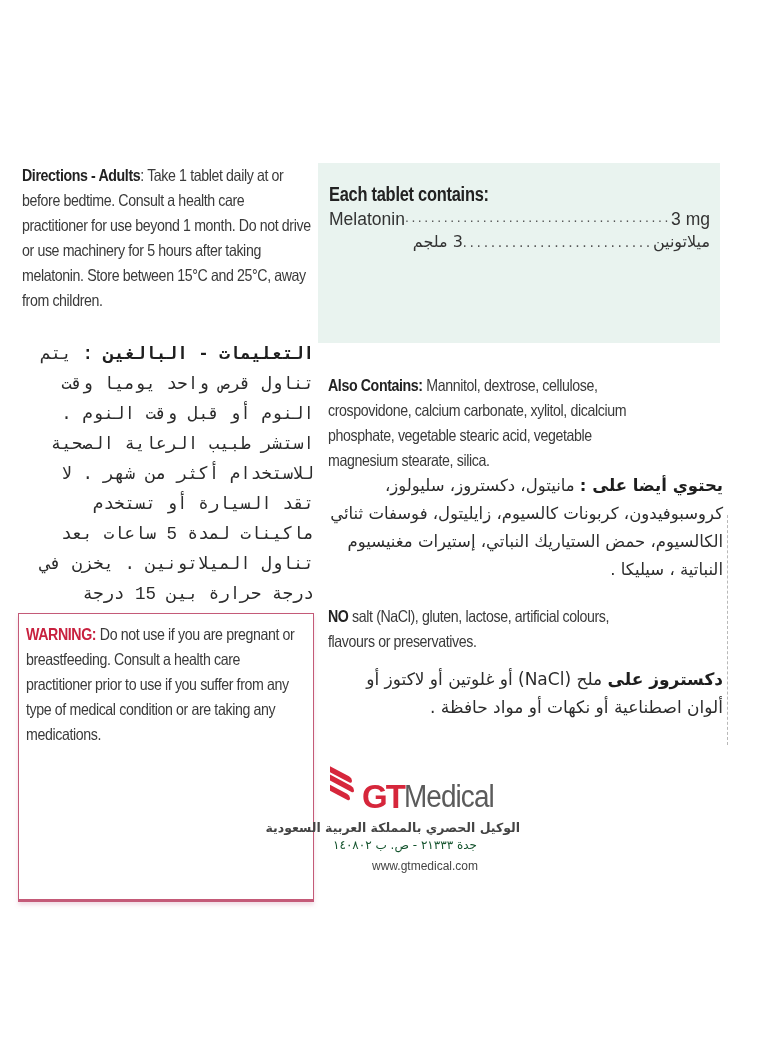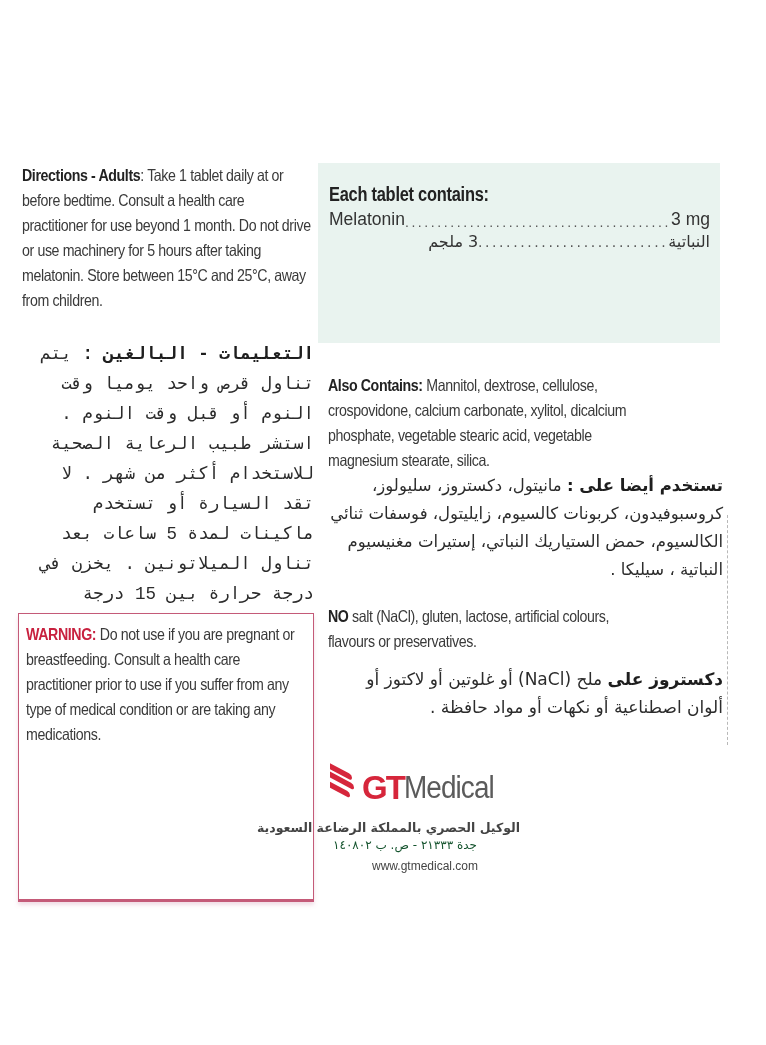--- a/index.html
+++ b/index.html
@@ -15,35 +15,35 @@
 
   .directions-en { margin-top: 0; }
   .directions-ar { margin-top: 26px; width: 292px; font-size: 17.5px; line-height: 30px; font-family: Liberation Mono, monospace; }
 
   .warning-box { position: absolute; left: 18px; top: 613px; width: 296px; height: 289px; border: 1.5px solid #c45a78; border-bottom-width: 3px; background: #fff; padding: 8px 6px 8px 7px; box-shadow: 0 3px 4px rgba(200,120,150,0.25); }
   .warn-label { color: #c8213f !important; }
   .warning-ar { margin-top: 18px; font-size: 17.5px; line-height: 30px; }
 
   .contains-box { position: absolute; left: 318px; top: 163px; width: 402px; height: 180px; background: #e9f3ef; padding: 20px 10px 16px 11px; }
   .contains-title { font-family: "Liberation Sans", sans-serif; font-weight: bold; font-size: 20px; color: #222; transform: scaleX(0.82); transform-origin: left top; letter-spacing: -0.3px; white-space: nowrap; }
-  .ingredient-row { display: flex; align-items: flex-end; font-size: 17.5px; color: #333; margin-top: 3px; white-space: nowrap; }
+  .ingredient-row { display: flex; align-items: flex-start; font-size: 17.5px; color: #333; margin-top: 3px; white-space: nowrap; }
   .ingredient-row .dots { flex: 1; overflow: hidden; letter-spacing: 2.6px; color: #555; font-size: 14px; }
   .contains-ar-title { direction: rtl; text-align: right; font-family: "DejaVu Sans", sans-serif; font-weight: bold; font-size: 18px; margin-top: 6px; color: #1e1e1e; }
   .ingredient-ar { direction: rtl; display: flex; align-items: baseline; font-family: "DejaVu Sans", sans-serif; font-size: 16px; color: #333; margin-top: 2px; white-space: nowrap; }
   .ingredient-ar .dots { flex: 0 0 190px; overflow: hidden; letter-spacing: 2.6px; font-size: 14px; color: #555; text-align: center; }
 
   .also-en { position: absolute; left: 328px; top: 373px; width: 380px; }
   .also-ar { position: absolute; left: 328px; top: 472px; width: 395px; font-size: 16.5px; line-height: 28px; }
   .no-en { position: absolute; left: 328px; top: 604px; width: 380px; }
   .no-ar { position: absolute; left: 328px; top: 665px; width: 395px; font-size: 17px; line-height: 28px; }
 
   .dash-line { position: absolute; left: 727px; top: 515px; width: 0; height: 230px; border-left: 1.5px dashed #b8b8b8; }
 
   .logo { position: absolute; left: 330px; top: 762px; width: 190px; }
-  .logo-row { display: flex; align-items: center; height: 52px; }
+  .logo-row { display: flex; align-items: flex-end; height: 52px; }
   .logo-wing { width: 30px; height: 46px; position: relative; margin-right: 2px; }
   .logo-wing span { position: absolute; left: 0; height: 6px; background: #d6263b; border-radius: 0 6px 6px 0; transform: skewY(28deg); }
   .logo-gt { font-family: "Liberation Sans", sans-serif; font-weight: bold; font-size: 33px; color: #d6263b; letter-spacing: -2px; line-height: 34px; }
   .logo-medical { font-family: "Liberation Sans", sans-serif; font-size: 31px; color: #5b5b5b; letter-spacing: -1px; line-height: 34px; transform: scaleX(0.9); transform-origin: left bottom; }
   .logo-agent { direction: rtl; text-align: left; font-family: "DejaVu Sans", sans-serif; font-size: 12.5px; font-weight: bold; color: #444; margin-top: 6px; white-space: nowrap; }
   .logo-address { direction: rtl; text-align: center; font-family: "DejaVu Sans", sans-serif; font-size: 12px; color: #14532d; margin-top: 3px; width: 150px; }
   .logo-url { font-family: "Liberation Sans", sans-serif; font-size: 12px; color: #444; margin-top: 7px; margin-left: 42px; }
 </style>
 </head>
 <body>
@@ -58,40 +58,40 @@
 </div>
 
 <div class="contains-box">
   <div class="contains-title">Each tablet contains:</div>
   <div class="ingredient-row">
     <span>Melatonin</span>
     <span class="dots">............................................</span>
     <span>3 mg</span>
   </div>
   <div class="ingredient-ar">
-    <span>النباتية</span>
+    <span>ميلاتونين</span>
     <span class="dots">............................................</span>
     <span>3 ملجم</span>
   </div>
 </div>
 
 <p class="en also-en"><b>Also Contains:</b><span> Mannitol, dextrose, cellulose, crospovidone, calcium carbonate, xylitol, dicalcium phosphate, vegetable stearic acid, vegetable magnesium stearate, silica.</span></p>
-<p class="ar also-ar"><b>تستخدم أيضا على :</b><span> مانيتول، دكستروز، سليولوز، كروسبوفيدون، كربونات كالسيوم، زايليتول، فوسفات ثنائي الكالسيوم، حمض الستياريك النباتي، إستيرات مغنيسيوم النباتية ، سيليكا .</span></p>
+<p class="ar also-ar"><b>يحتوي أيضا على :</b><span> مانيتول، دكستروز، سليولوز، كروسبوفيدون، كربونات كالسيوم، زايليتول، فوسفات ثنائي الكالسيوم، حمض الستياريك النباتي، إستيرات مغنيسيوم النباتية ، سيليكا .</span></p>
 
 <p class="en no-en"><b>NO</b><span> salt (NaCl), gluten, lactose, artificial colours, flavours or preservatives.</span></p>
 <p class="ar no-ar"><b>دكستروز على</b><span> ملح (NaCl) أو غلوتين أو لاكتوز أو ألوان اصطناعية أو نكهات أو مواد حافظة .</span></p>
 
 <div class="dash-line"></div>
 
 <div class="logo">
   <div class="logo-row">
     <div class="logo-wing">
       <span style="top:4px;width:22px;"></span>
       <span style="top:13px;width:24px;"></span>
       <span style="top:22px;width:20px;"></span>
     </div>
     <span class="logo-gt">GT</span>
     <span class="logo-medical">Medical</span>
   </div>
-  <div class="logo-agent">الوكيل الحصري بالمملكة الرضاعة السعودية</div>
+  <div class="logo-agent">الوكيل الحصري بالمملكة العربية السعودية</div>
   <div class="logo-address">جدة ٢١٣٣٣ - ص. ب ١٤٠٨٠٢</div>
   <div class="logo-url">www.gtmedical.com</div>
 </div>
 
 </body></html>

